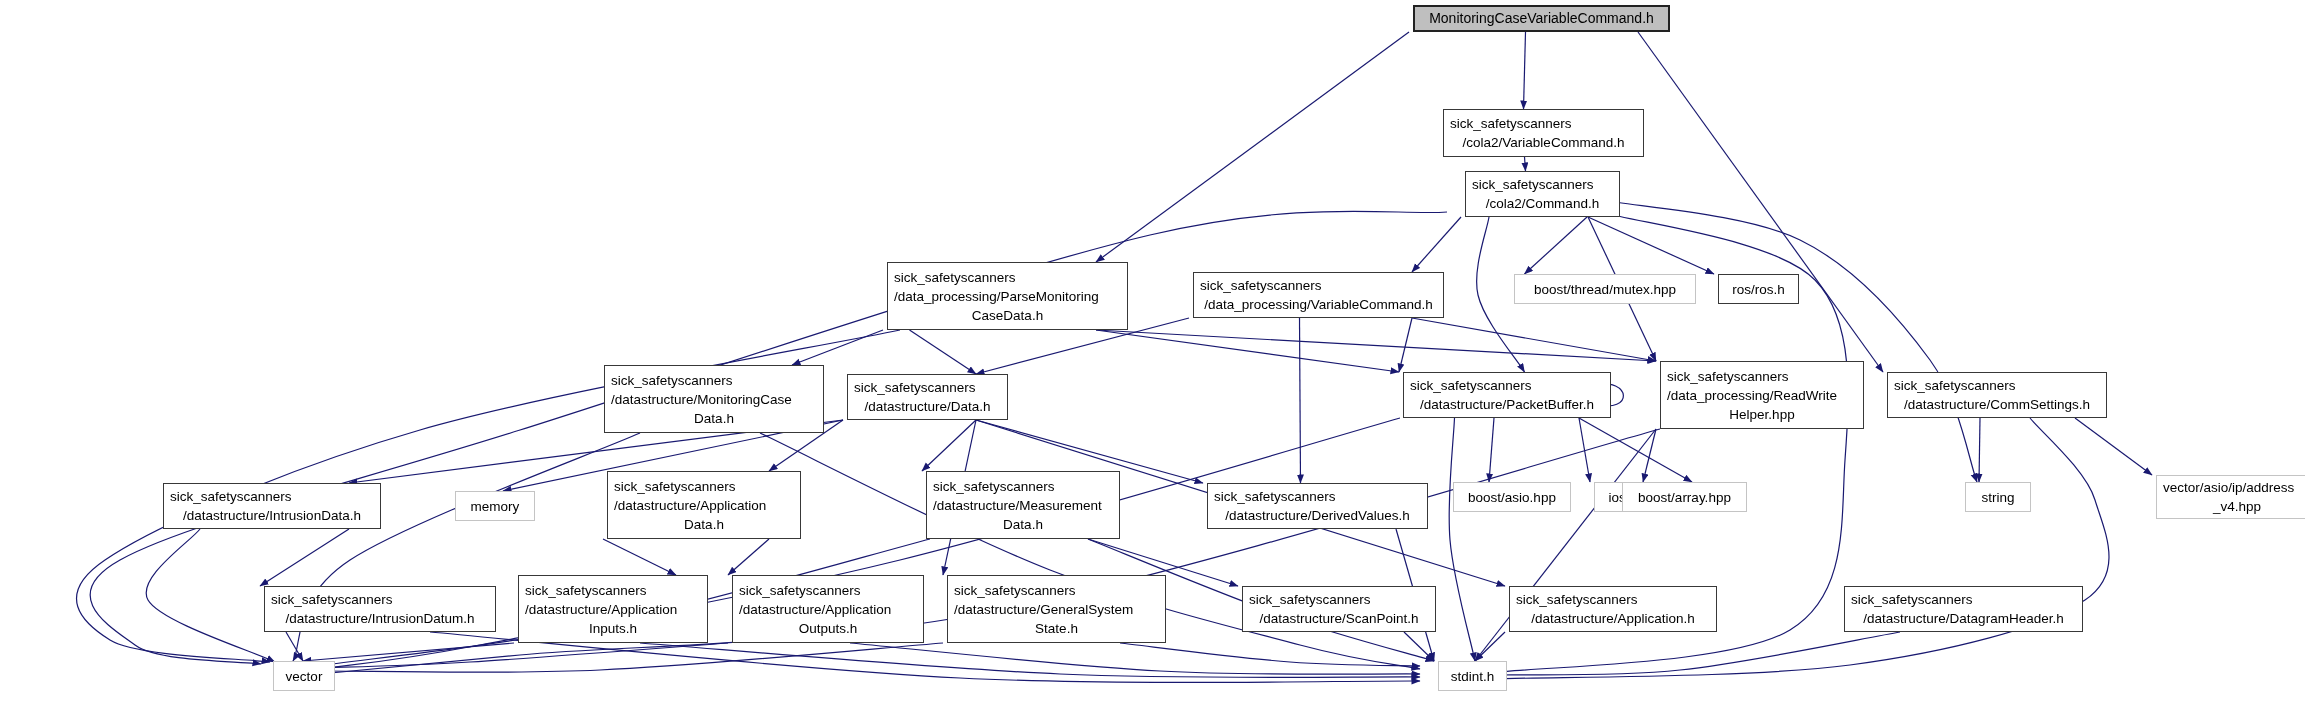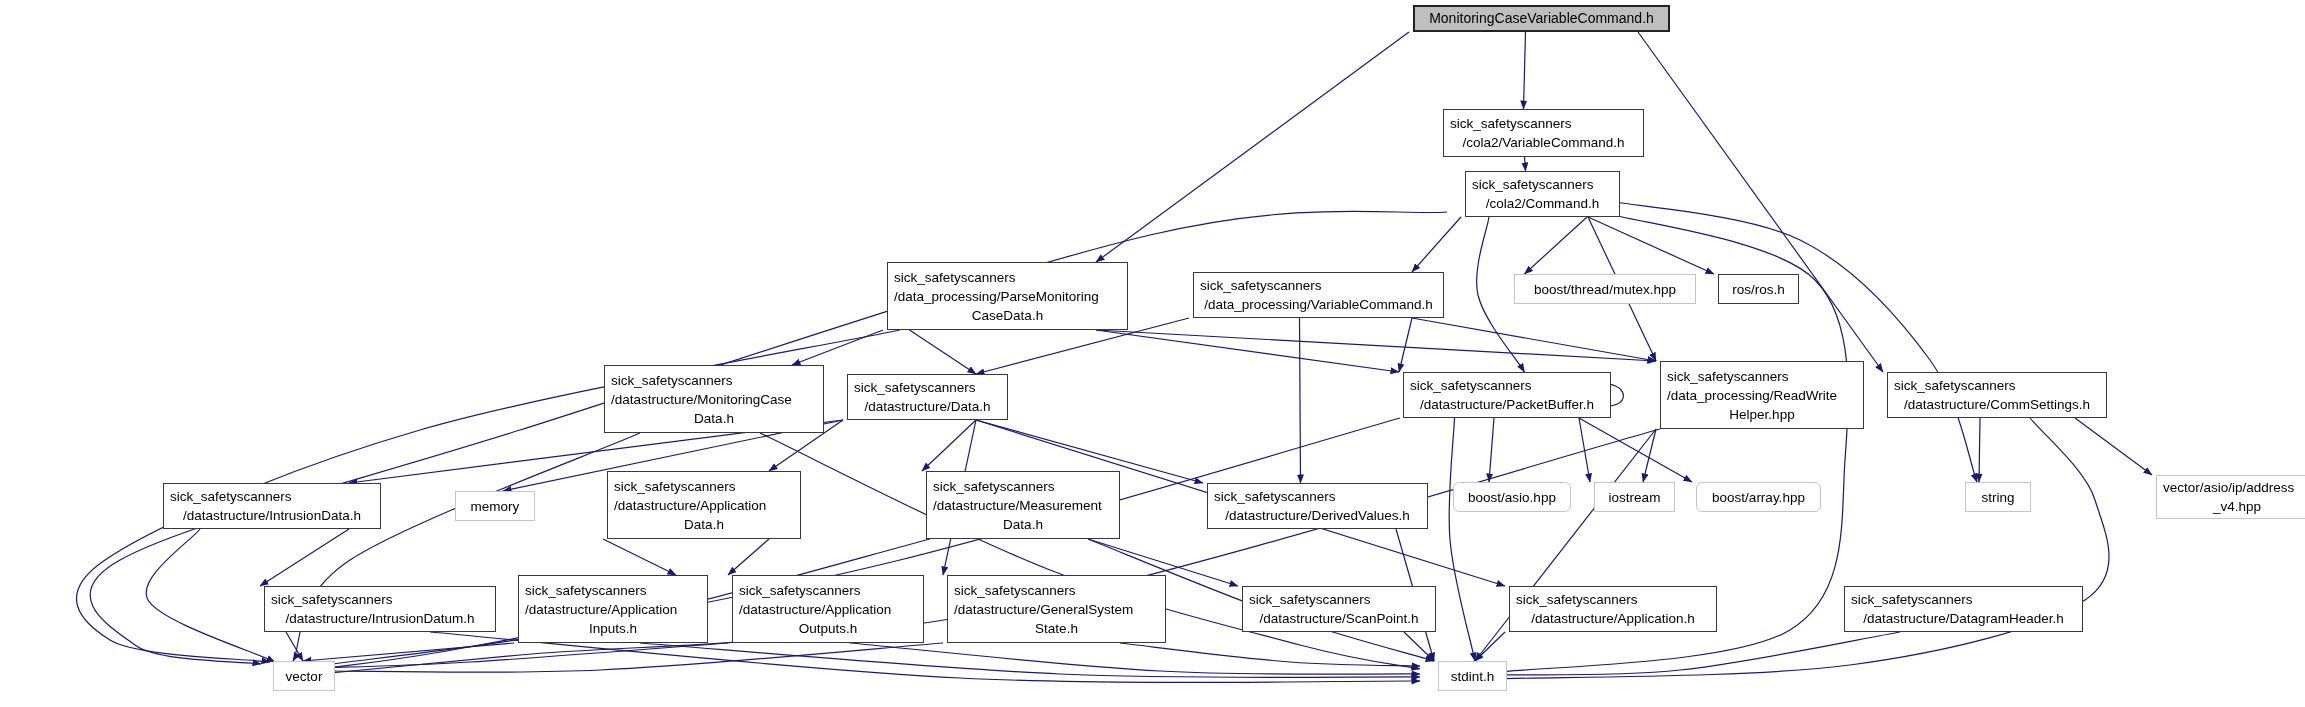--- a/index.html
+++ b/index.html
@@ -152,27 +152,27 @@
       </div>
       <div class="node internal" style="left: 908px; top: 471px; width: 194px; height: 68px;">
         <div>sick_safetyscanners</div>
         <div>/datastructure/Measurement</div>
         <div class="last">Data.h</div>
       </div>
       <div class="node internal" style="left: 1189px; top: 483px; width: 221px; height: 46px;">
         <div>sick_safetyscanners</div>
         <div class="last">/datastructure/DerivedValues.h</div>
       </div>
-      <div class="node external single" style="left: 1435px; top: 482px; width: 118px; height: 30px; border-color: rgb(196, 196, 196); border-radius: 6px;">
+      <div class="node external single" style="left: 1435px; top: 482px; width: 118px; height: 30px; border-color: rgb(196, 196, 196);">
         <div class="last">boost/asio.hpp</div>
       </div>
       <div class="node external single" style="left: 1576px; top: 482px; width: 81px; height: 30px; border-color: rgb(196, 196, 196);">
         <div class="last">iostream</div>
       </div>
-      <div class="node external single" style="left: 1678px; top: 482px; width: 125px; height: 30px; border-color: rgb(196, 196, 196); border-radius: 6px;">
+      <div class="node external single" style="left: 1604px; top: 482px; width: 125px; height: 30px; border-color: rgb(196, 196, 196);">
         <div class="last">boost/array.hpp</div>
       </div>
       <div class="node external single" style="left: 1947px; top: 482px; width: 66px; height: 30px; border-color: rgb(196, 196, 196);">
         <div class="last">string</div>
       </div>
       <div class="node external" style="left: 2138px; top: 475px; width: 162px; height: 44px; border-color: rgb(196, 196, 196);">
         <div>vector/asio/ip/address</div>
         <div class="last">_v4.hpp</div>
       </div>
       <div class="node internal" style="left: 246px; top: 586px; width: 232px; height: 46px;">

